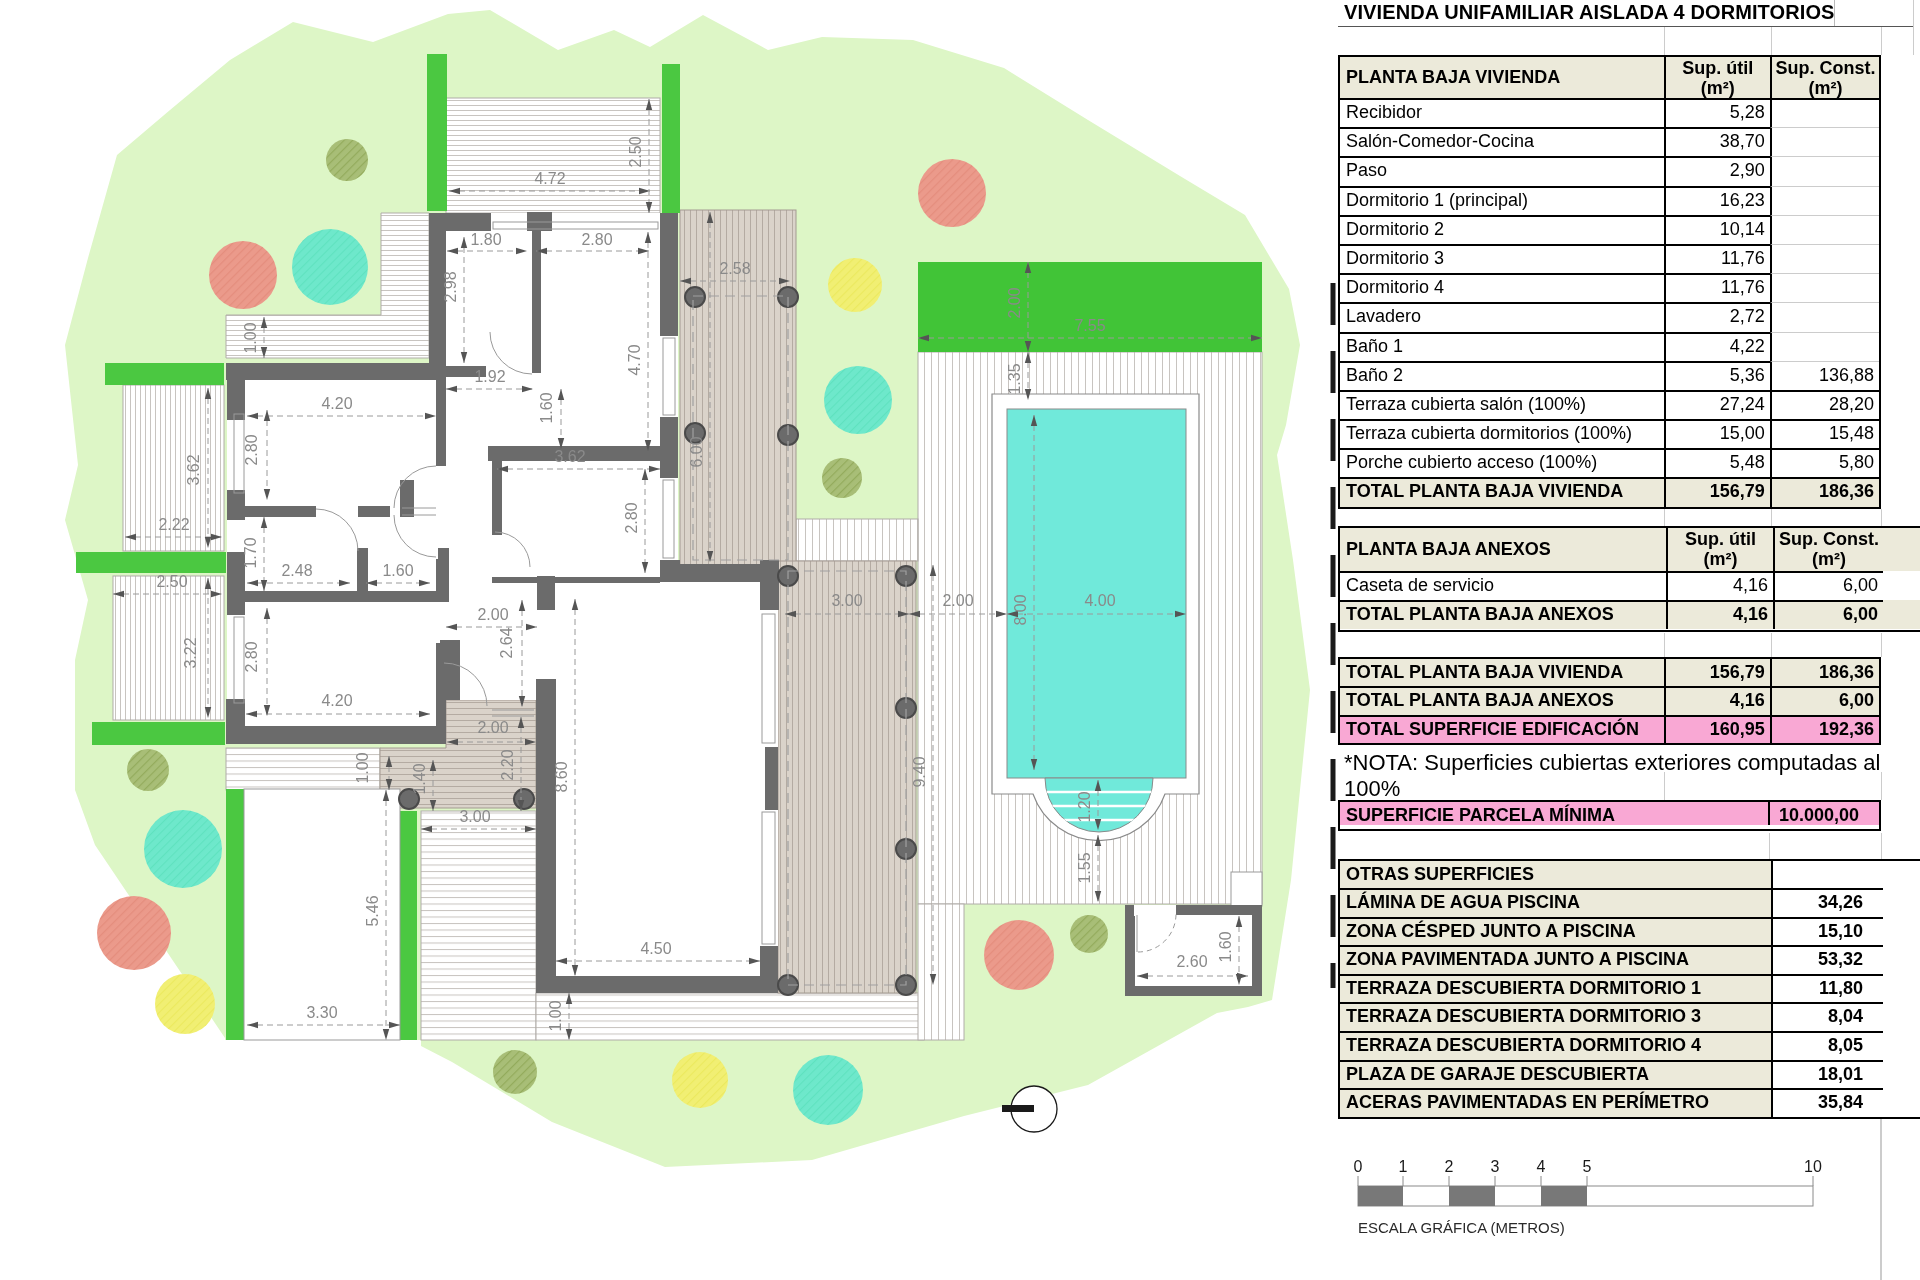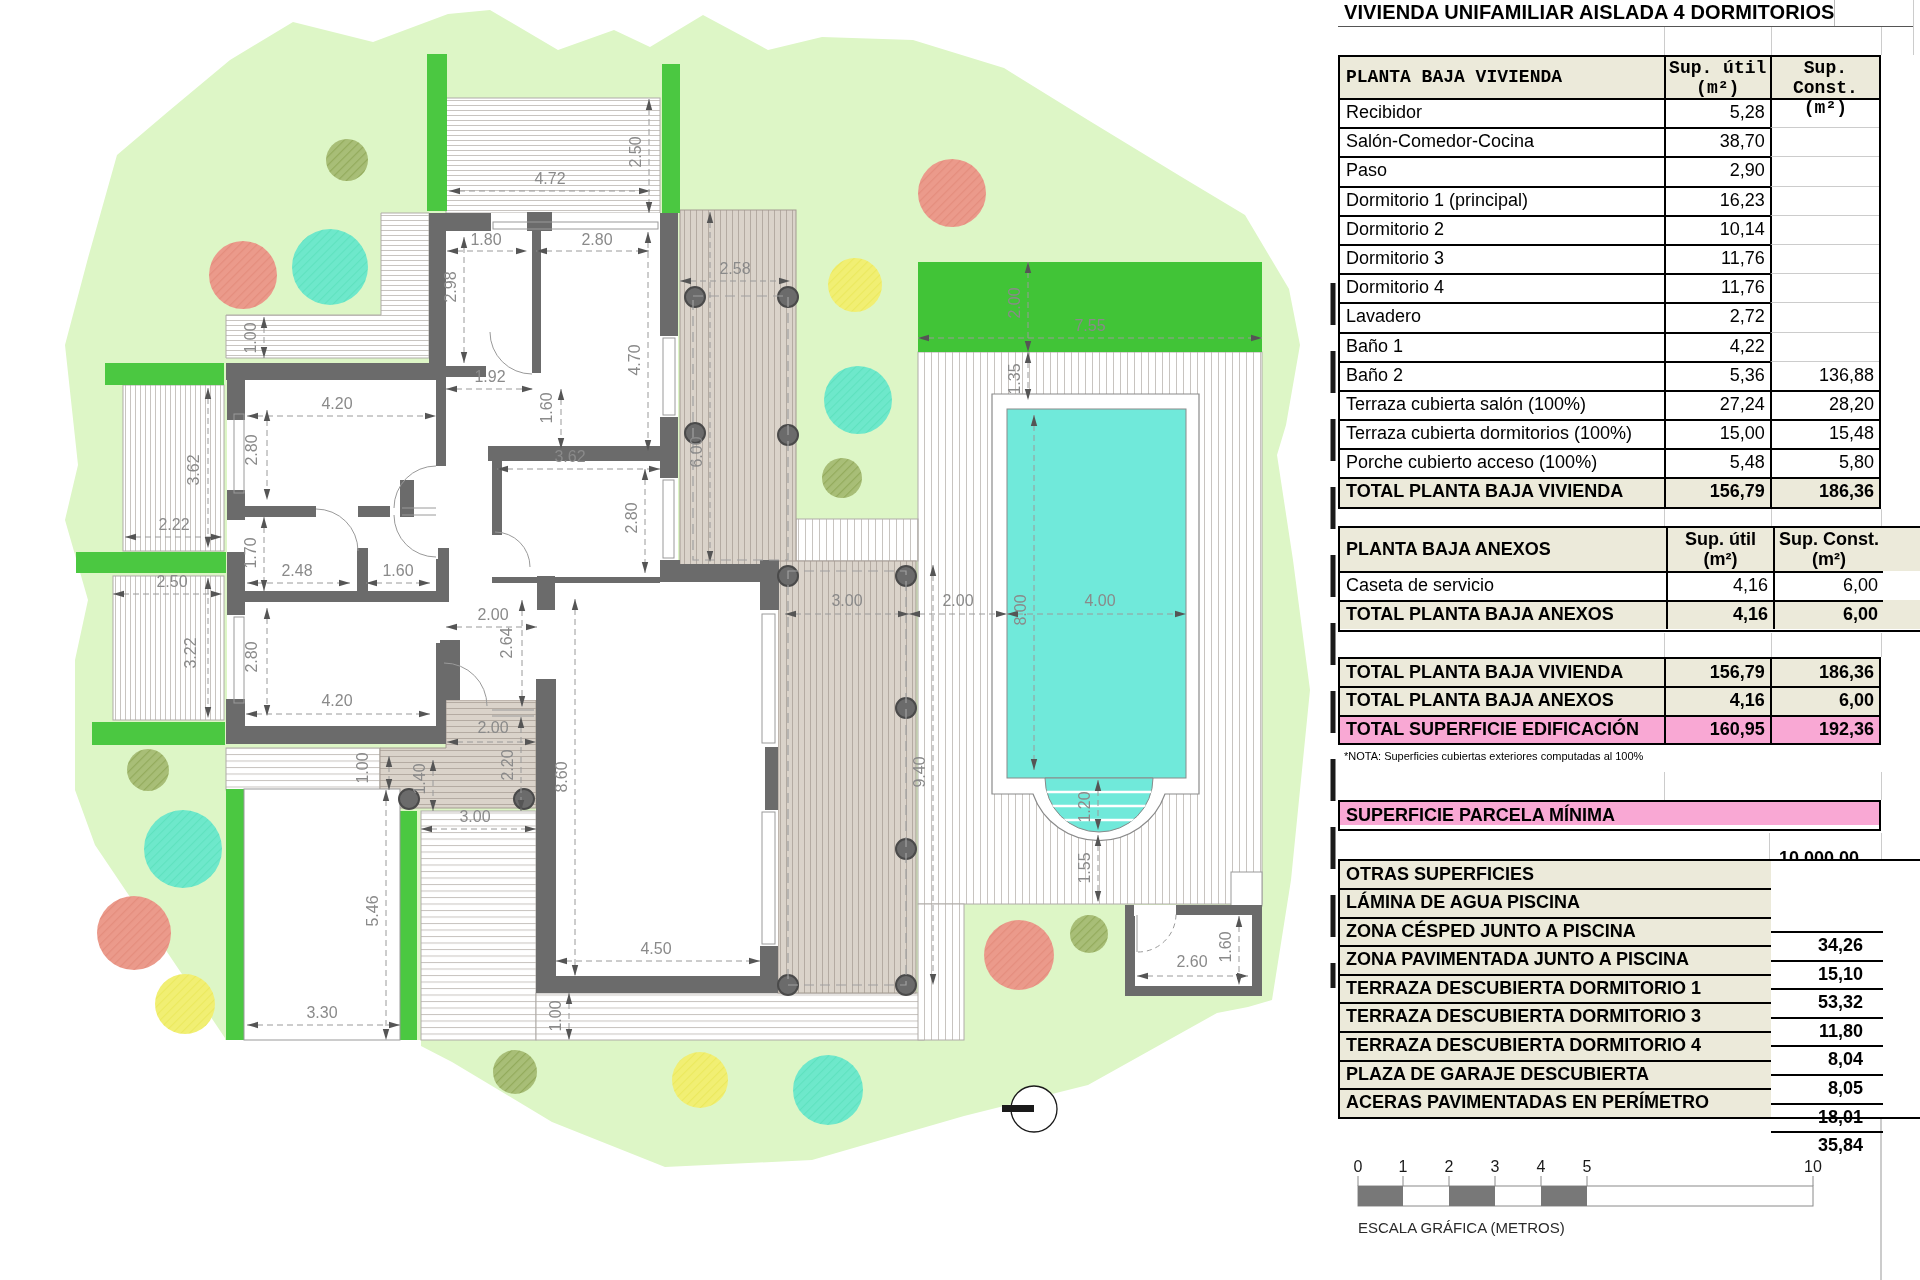--- a/index.html
+++ b/index.html
@@ -13,25 +13,25 @@
 .row{display:flex;height:29.2px;}
 .row.hdr{background:#eceada;}
 .row.hl{background:#eceada;}
 .row.bl{background:#f9a8d4;}
 .hlbg{background:#eceada;}
 .b{font-weight:bold;}
 .c1{width:326px;padding-left:6px;line-height:27px;overflow:hidden;white-space:nowrap;}
 .c2{width:107px;border-left:2px solid #000;text-align:right;padding-right:5px;line-height:27px;}
 .c3{width:110px;border-left:2px solid #000;text-align:right;padding-right:5px;line-height:27px;}
 .cc1{width:431px;padding-left:6px;line-height:27px;overflow:hidden;white-space:nowrap;}
-.cc2{width:112px;border-left:2px solid #000;text-align:right;padding-right:20px;line-height:27px;margin-top:43px;}
+.cc2{width:112px;border-left:2px solid #000;text-align:right;padding-right:20px;line-height:27px;}
 .bt{border-top:2px solid #000;line-height:25px;}
 .ltt{border-top:1px solid #ccc;border-left:2px solid #000;width:110px;text-align:right;padding-right:5px;line-height:26px;}
 .ctr{text-align:center;font-size:18px;line-height:20px;padding-top:1px;padding-right:0;}
-.nota{position:absolute;left:1344px;top:750px;font-size:11px;color:#000;}
+.nota{position:absolute;left:1344px;top:750px;font-size:22px;color:#000;}
 #t3 .row{height:28.5px;}
 #t5 .row{height:28.6px;}
 </style>
 </head>
 <body>
 <div id="wrap">
 <svg width="1920" height="1280" viewBox="0 0 1920 1280">
 <defs>
 <pattern id="hl5" width="8" height="5" patternUnits="userSpaceOnUse">
   <rect width="8" height="5" fill="#ffffff"></rect>
@@ -416,21 +416,21 @@
 <div id="tables">
 <div class="ttl">VIVIENDA UNIFAMILIAR AISLADA 4 DORMITORIOS</div>
 <div class="gl" style="left:1338px;top:26px;width:576px;height:1px;background:#555;"></div>
 <div class="gl" style="left:1834px;top:0px;width:1px;height:26px;background:#bbb;"></div>
 <div class="gl" style="left:1664px;top:27px;width:1px;height:28px;background:#ccc;"></div>
 <div class="gl" style="left:1771px;top:27px;width:1px;height:28px;background:#ccc;"></div>
 <div class="gl" style="left:1881px;top:27px;width:1px;height:28px;background:#ccc;"></div>
 <div class="gl" style="left:1913px;top:0px;width:1px;height:55px;background:#ccc;"></div>
 
 <div class="tb" style="left:1338px;top:55px;width:543px;height:454px;">
-  <div class="row hdr" style="height:41px;font-family:Liberation Mono, monospace;">
+  <div class="row hdr" style="height:41px;">
     <div class="c1 b" style="line-height:41px;">PLANTA BAJA VIVIENDA</div>
     <div class="c2 b ctr">Sup. útil<br>(m²)</div>
     <div class="c3 b ctr">Sup. Const.<br>(m²)</div>
   </div>
   <div class="row">
           <div class="c1 bt">Recibidor</div>
           <div class="c2 bt">5,28</div>
           <div class="c3 bt"></div>
         </div>
   <div class="row">

